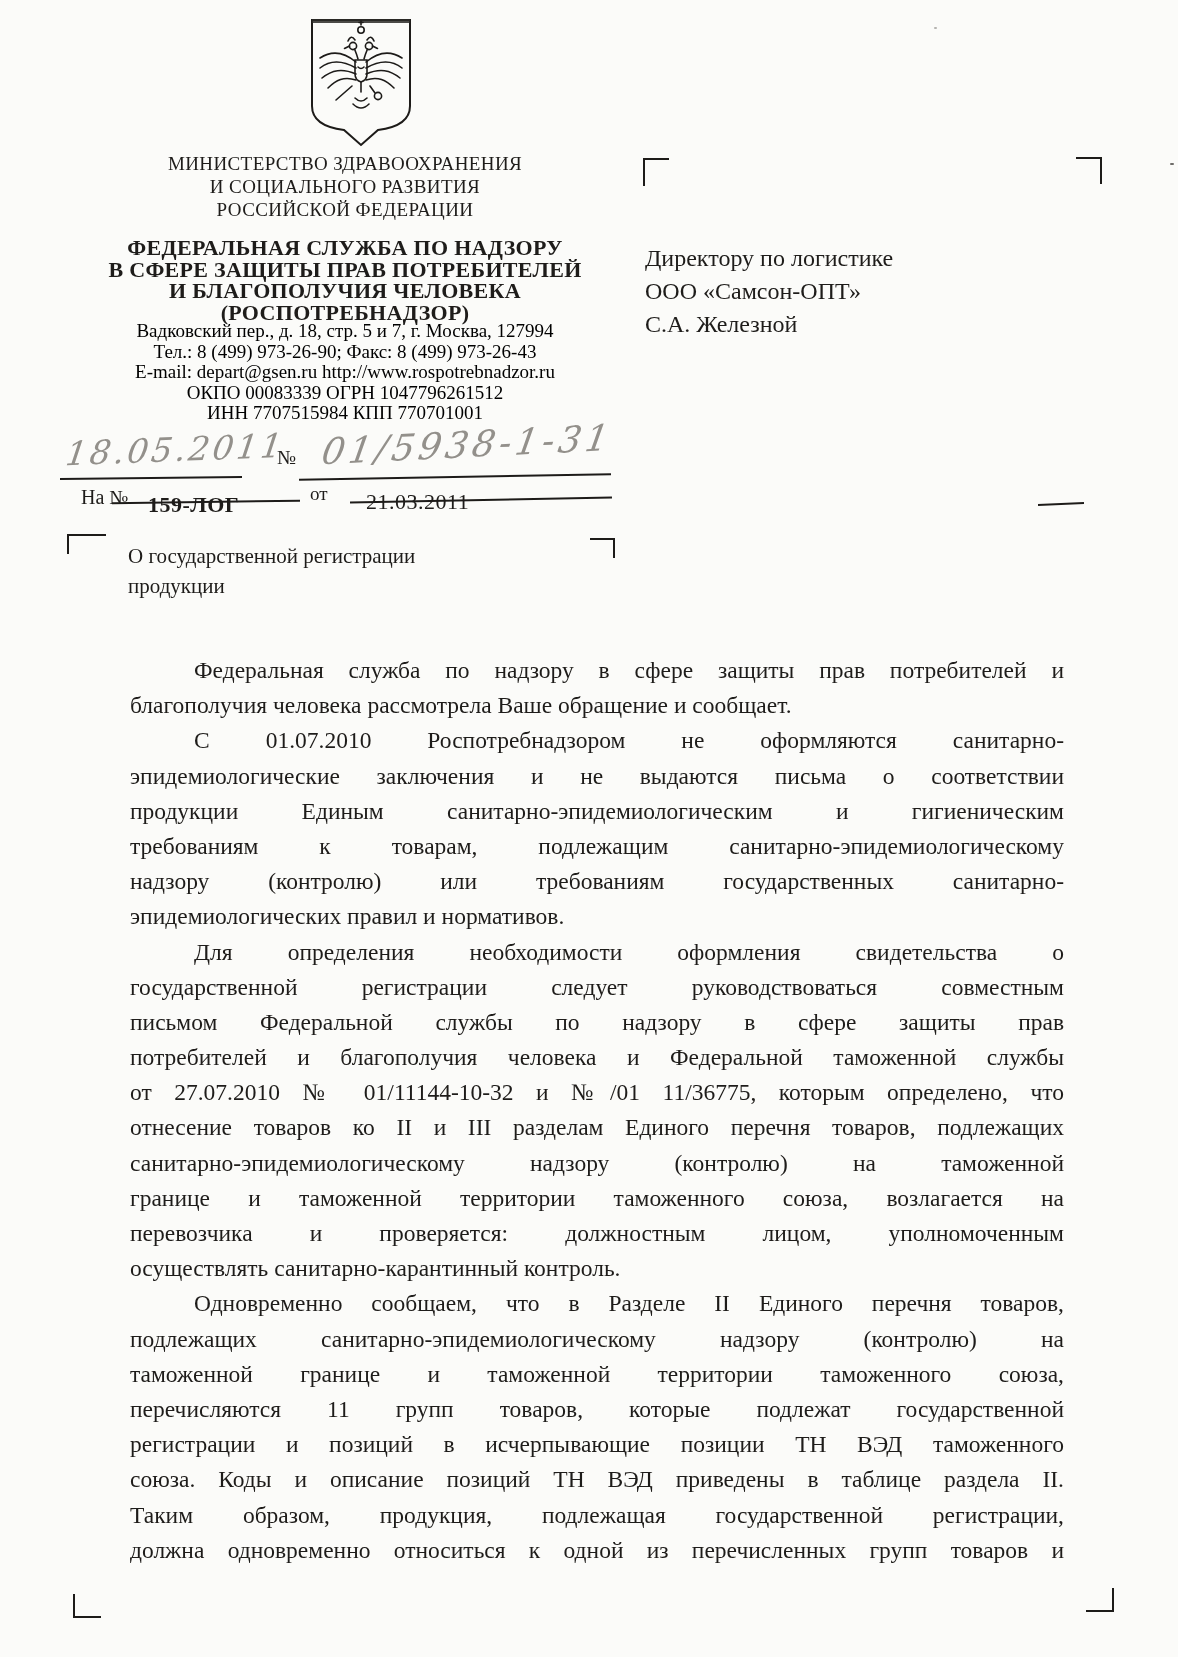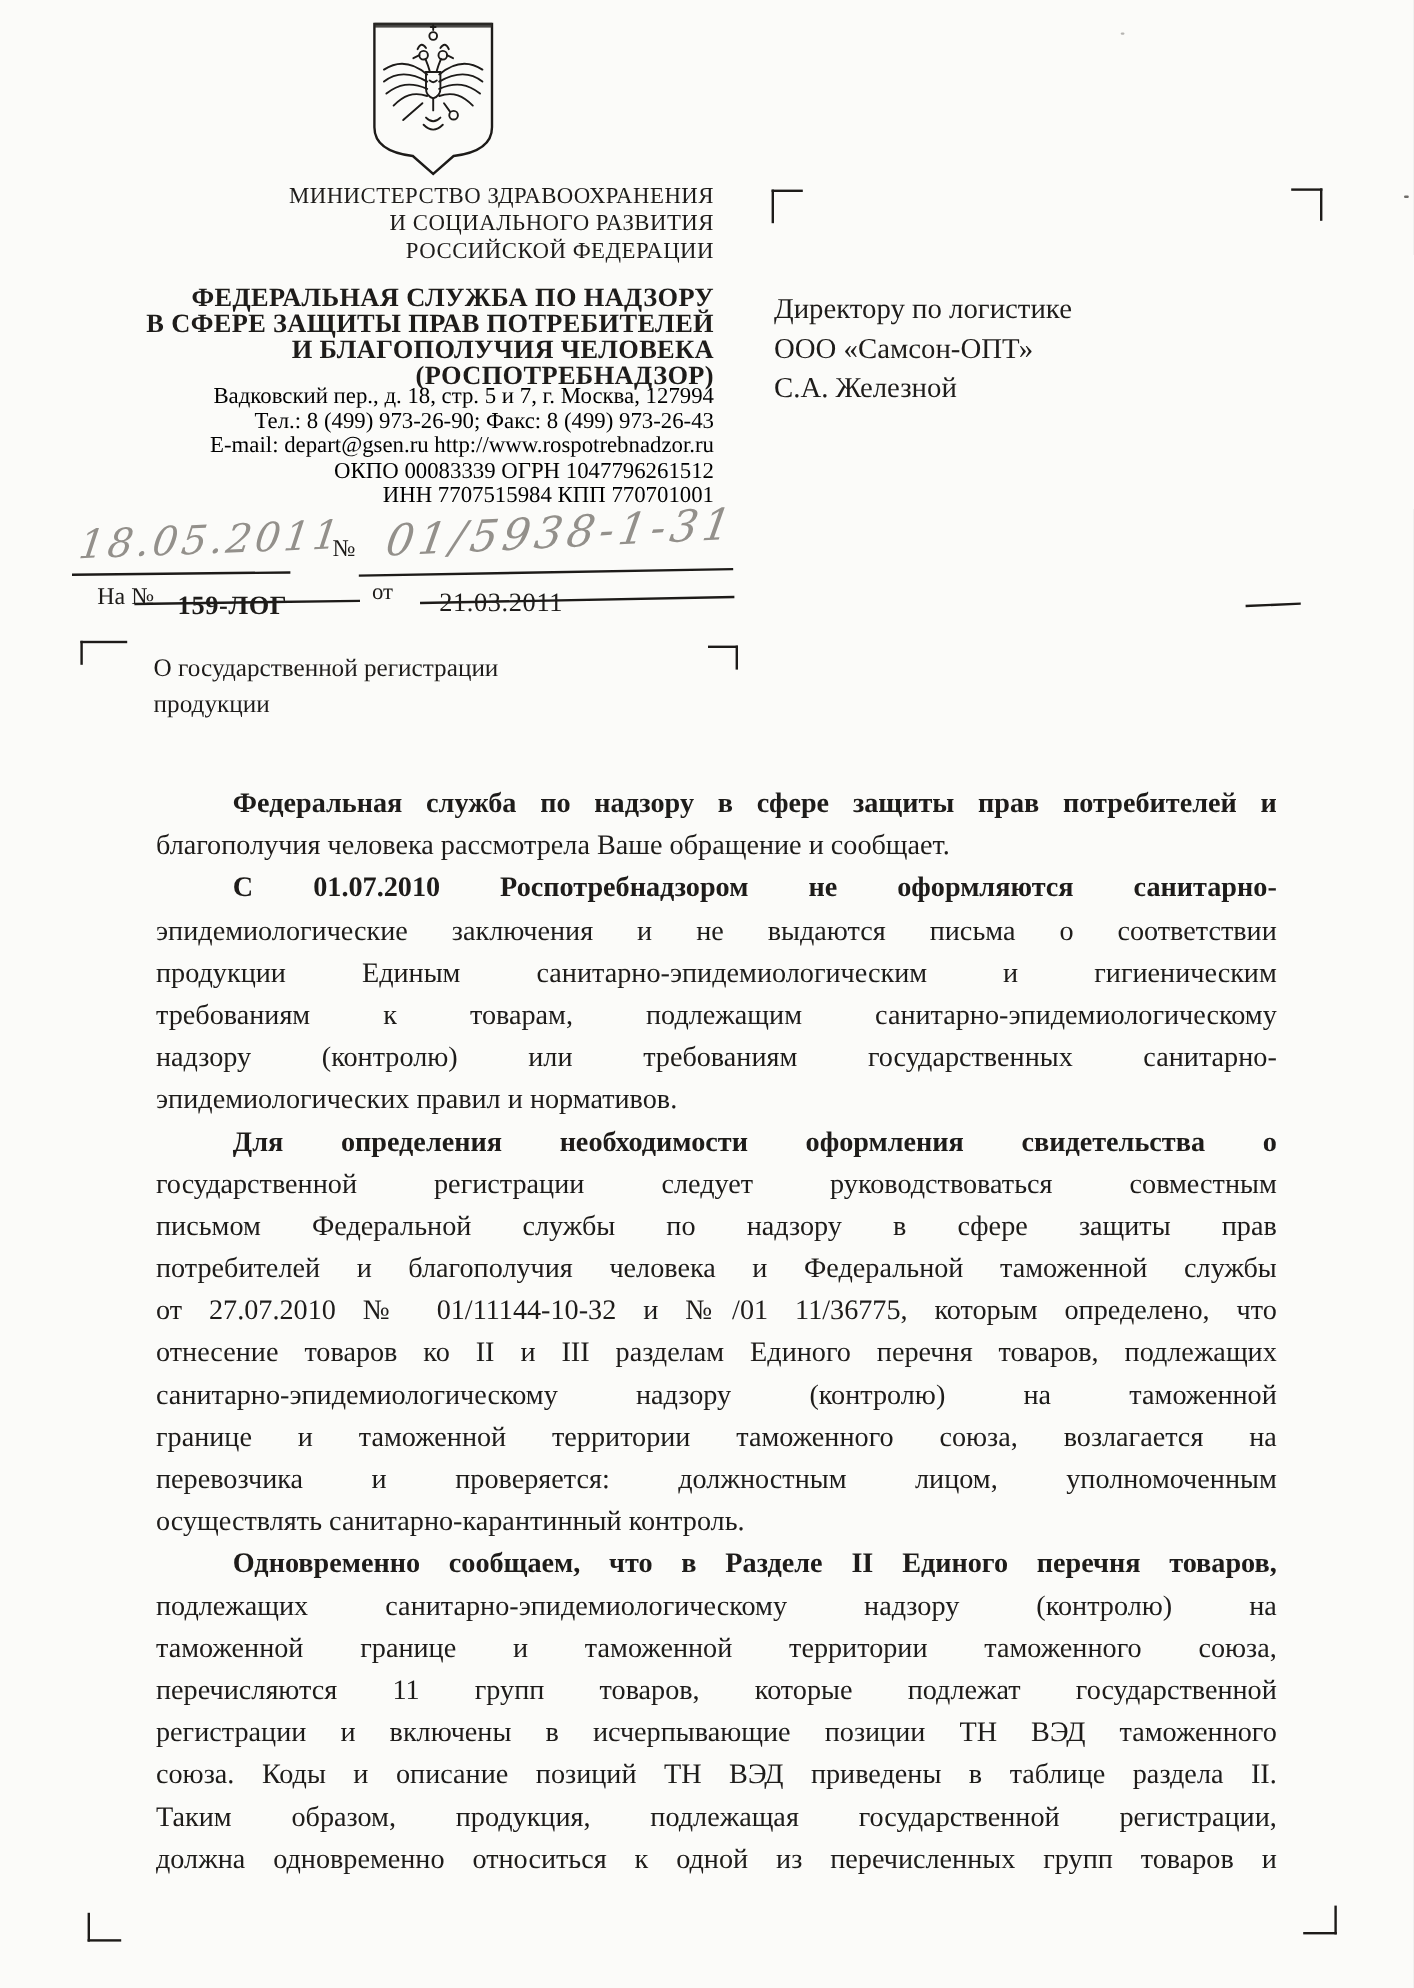--- a/index.html
+++ b/index.html
@@ -7,21 +7,21 @@
     position:relative;
     width:1178px;height:1657px;
     margin:0 auto;
     background:#fbfbf9;
     overflow:hidden;
     font-family:"Liberation Serif","DejaVu Serif",serif;
     color:#1e1c1a;
   }
   
   .emblem{position:absolute;left:308px;top:16px;width:106px;height:134px;}
-  .lh-col{position:absolute;left:95px;width:500px;text-align:right;}
+  .lh-col{position:absolute;left:95px;width:500px;text-align:center;}
   .lh-ministry{top:152px;font-size:19px;line-height:23px;letter-spacing:.4px;}
   .lh-agency{top:237px;font-size:22px;line-height:21.5px;font-weight:bold;letter-spacing:.3px;}
   .lh-contacts{top:321px;font-size:19px;line-height:20.5px;color:#000000;}
   
   .hw{
     position:absolute;color:#93908b;
     font-style:italic;font-family:"DejaVu Serif","Liberation Serif",serif;
     white-space:nowrap;
   }
   .hw-date{left:66px;top:430px;font-size:33px;letter-spacing:3px;transform:rotate(-2.2deg) skewX(-10deg);}
@@ -54,21 +54,21 @@
   .recipient{position:absolute;left:645px;top:242px;font-size:24px;line-height:33px;white-space:nowrap;}
   
   .subject{position:absolute;left:128px;top:541px;font-size:21px;line-height:30px;white-space:nowrap;}
   
   .body-text{position:absolute;left:130px;top:653px;width:934px;font-size:23.5px;}
   .bline{
     height:35.2px;line-height:35.2px;
     text-align:justify;text-align-last:justify;
     white-space:normal;overflow:hidden;
   }
-  .bline.indent{text-indent:64px;font-weight:bold;}
+  .bline.indent{text-indent:64px;}
   .bline.plast{text-align-last:left;}
 </style>
 </head>
 <body>
 
 <div class="page">
 
   <svg class="emblem" viewBox="0 0 106 134" xmlns="http://www.w3.org/2000/svg">
     <path d="M4 4 H102 V90 Q102 110 70 114 L53 129 L36 114 Q4 110 4 90 Z" fill="none" stroke="#1d1b19" stroke-width="2"></path>
     <rect x="4" y="3" width="98" height="4" fill="#2c2a28" opacity="0.85"></rect>
@@ -173,19 +173,19 @@
       <div class="bline">от 27.07.2010 № 01/11144-10-32 и №/01 11/36775, которым определено, что</div>
       <div class="bline">отнесение товаров ко II и III разделам Единого перечня товаров, подлежащих</div>
       <div class="bline">санитарно-эпидемиологическому надзору (контролю) на таможенной</div>
       <div class="bline">границе и таможенной территории таможенного союза, возлагается на</div>
       <div class="bline">перевозчика и проверяется: должностным лицом, уполномоченным</div>
       <div class="bline plast">осуществлять санитарно-карантинный контроль.</div>
       <div class="bline indent">Одновременно сообщаем, что в Разделе II Единого перечня товаров,</div>
       <div class="bline">подлежащих санитарно-эпидемиологическому надзору (контролю) на</div>
       <div class="bline">таможенной границе и таможенной территории таможенного союза,</div>
       <div class="bline">перечисляются 11 групп товаров, которые подлежат государственной</div>
-      <div class="bline">регистрации и включены в исчерпывающие позиции ТН ВЭД таможенного</div>
+      <div class="bline">регистрации и позиций в исчерпывающие позиции ТН ВЭД таможенного</div>
       <div class="bline">союза. Коды и описание позиций ТН ВЭД приведены в таблице раздела II.</div>
       <div class="bline">Таким образом, продукция, подлежащая государственной регистрации,</div>
       <div class="bline">должна одновременно относиться к одной из перечисленных групп товаров и</div>
     </div>
 
 </div>
 
 </body></html>

